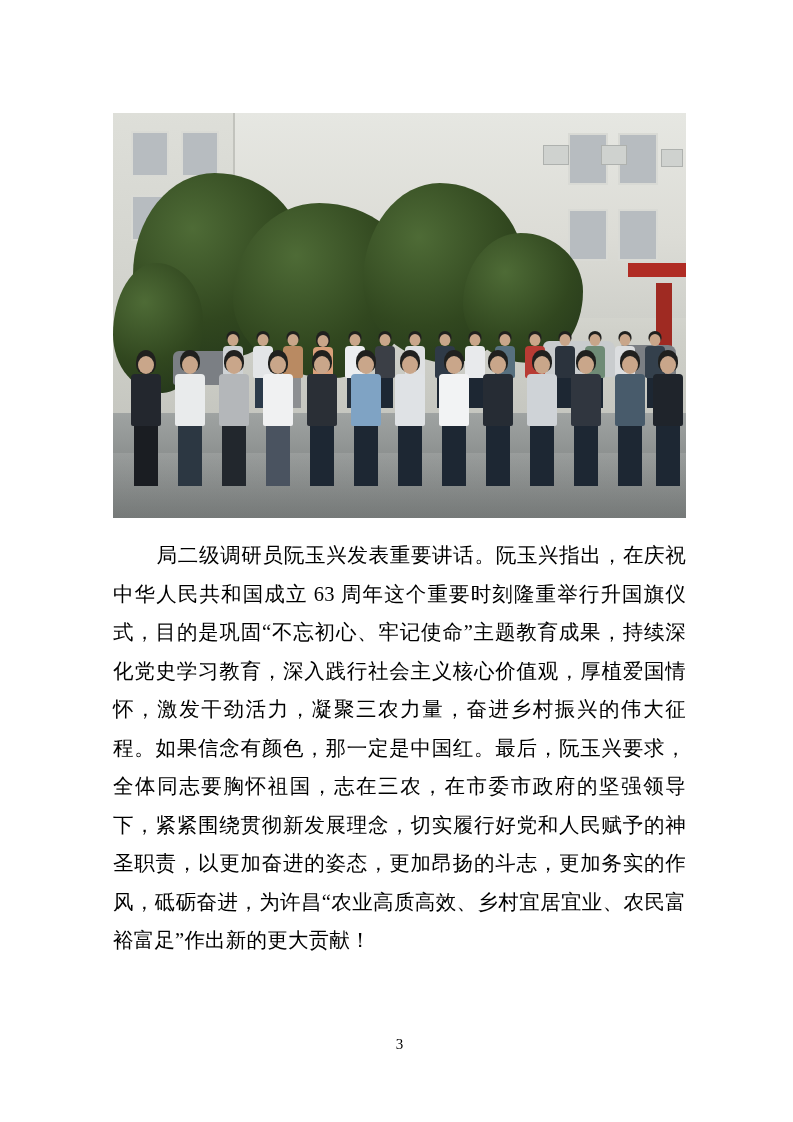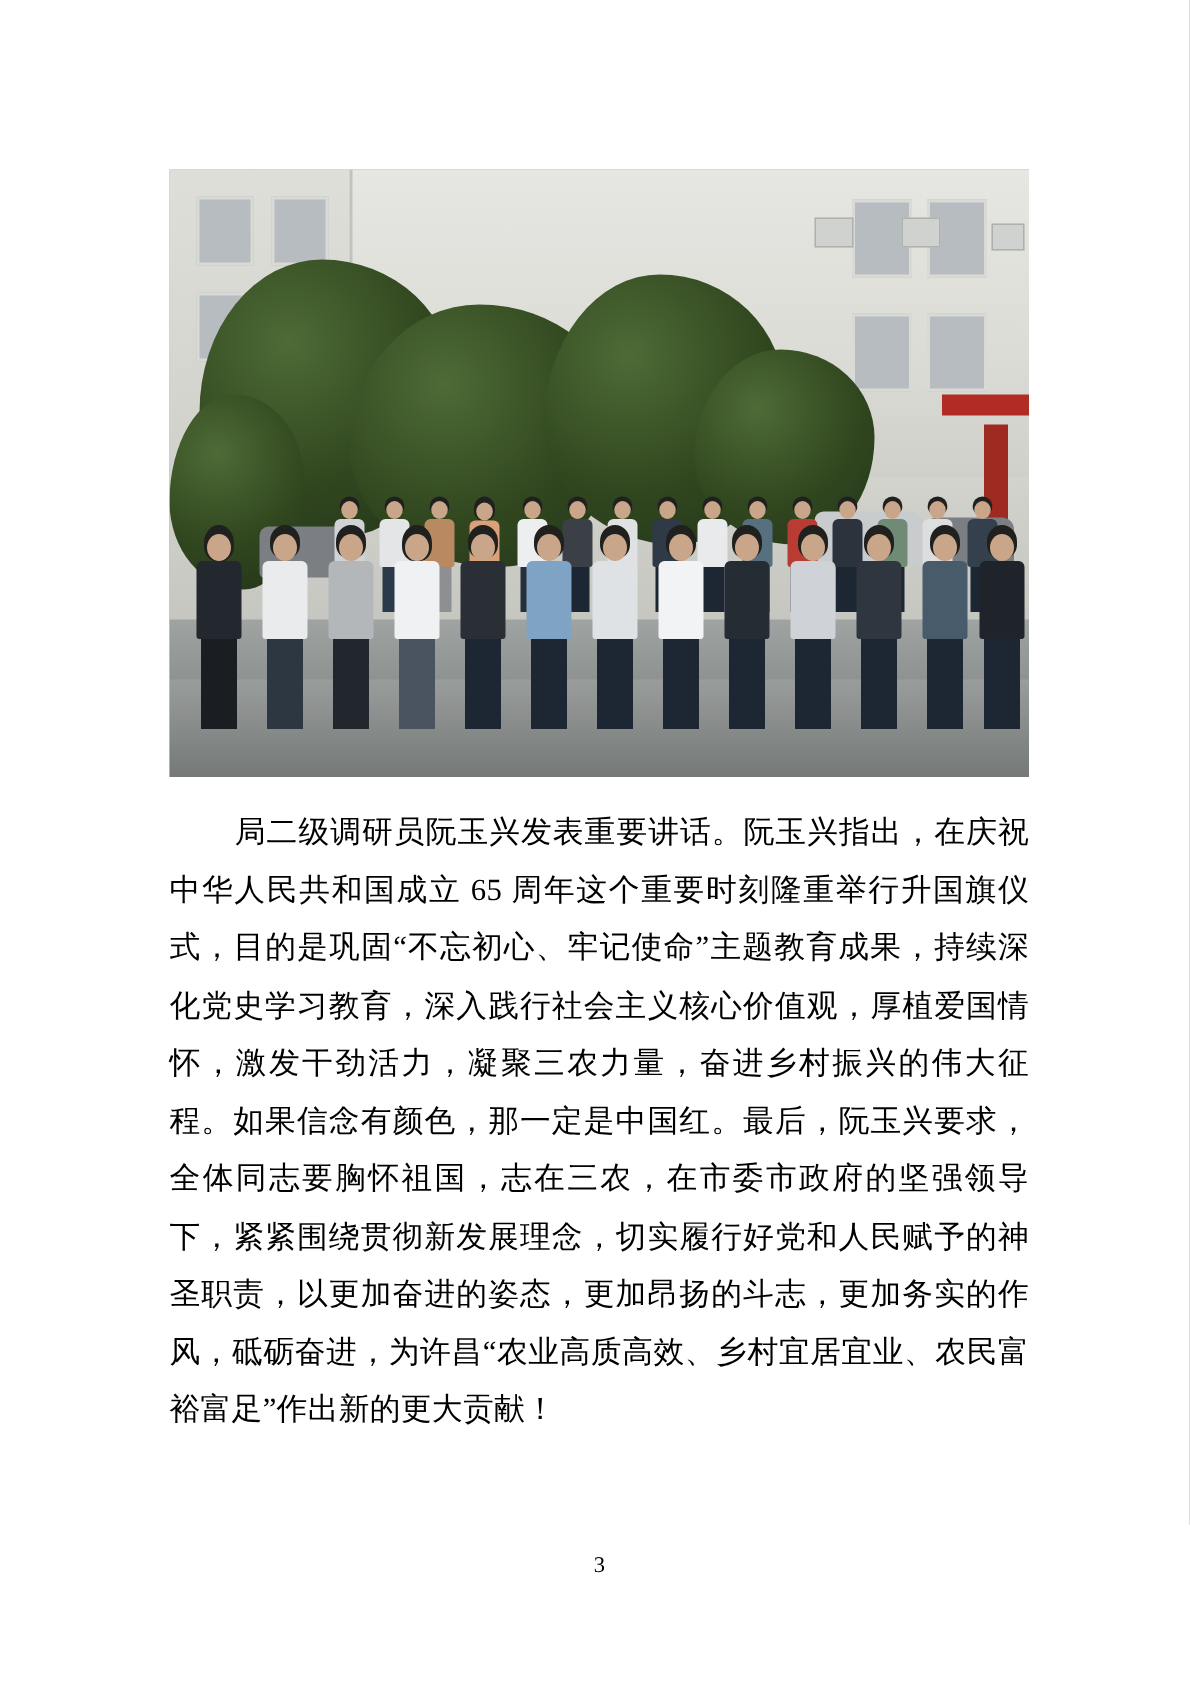--- a/index.html
+++ b/index.html
@@ -372,17 +372,17 @@
         <div class="legs" style="top:76px;width:24px;height:60px;"></div>
       </div>
       <div class="person" style="left:540px;width:30px;height:150px;bottom:18px;">
         <div class="hair" style="top:0;width:20px;height:22px;"></div>
         <div class="head" style="top:6px;width:16px;height:18px;"></div>
         <div class="body" style="top:24px;width:30px;height:52px;background:#1f242b;"></div>
         <div class="legs" style="top:76px;width:24px;height:60px;"></div>
       </div>
     </div>
 
-    <div class="body-text"><span class="indent"></span><span>局二级调研员阮玉兴发表重要讲话。阮玉兴指出，在庆祝中华人民共和国成立 65 周年这个重要时刻隆重举行升国旗仪式，目的是巩固“不忘初心、牢记使命”主题教育成果，持续深化党史学习教育，深入践行社会主义核心价值观，厚植爱国情怀，激发干劲活力，凝聚三农力量，奋进乡村振兴的伟大征程。如果信念有颜色，那一定是中国红。最后，阮玉兴要求，全体同志要胸怀祖国，志在三农，在市委市政府的坚强领导下，紧紧围绕贯彻新发展理念，切实履行好党和人民赋予的神圣职责，以更加奋进的姿态，更加昂扬的斗志，更加务实的作风，砥砺奋进，为许昌“农业高质高效、乡村宜居宜业、农民富裕富足”作出新的更大贡献！</span></div>
+    <div class="body-text"><span class="indent"></span><span>局二级调研员阮玉兴发表重要讲话。阮玉兴指出，在庆祝中华人民共和国成立 63 周年这个重要时刻隆重举行升国旗仪式，目的是巩固“不忘初心、牢记使命”主题教育成果，持续深化党史学习教育，深入践行社会主义核心价值观，厚植爱国情怀，激发干劲活力，凝聚三农力量，奋进乡村振兴的伟大征程。如果信念有颜色，那一定是中国红。最后，阮玉兴要求，全体同志要胸怀祖国，志在三农，在市委市政府的坚强领导下，紧紧围绕贯彻新发展理念，切实履行好党和人民赋予的神圣职责，以更加奋进的姿态，更加昂扬的斗志，更加务实的作风，砥砺奋进，为许昌“农业高质高效、乡村宜居宜业、农民富裕富足”作出新的更大贡献！</span></div>
 
     <div class="page-number">3</div>
   </div>
 </div>
 
 </body></html>

